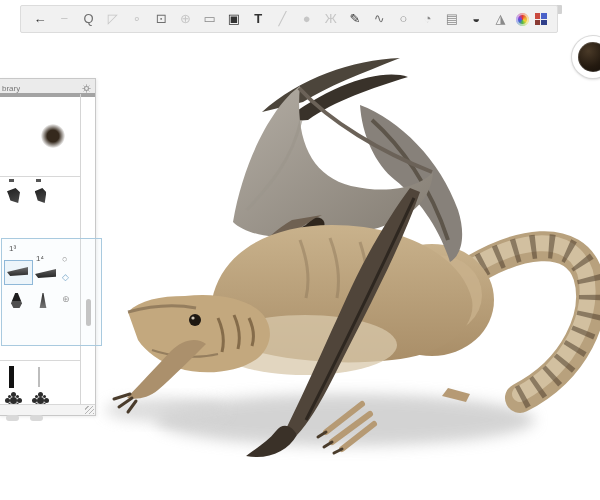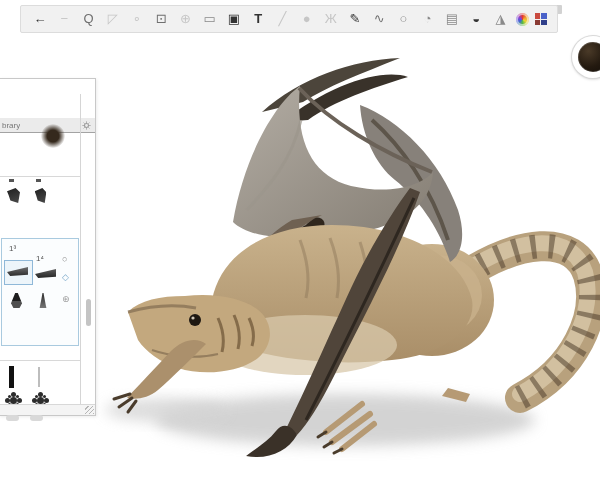--- a/index.html
+++ b/index.html
@@ -44,32 +44,32 @@
   }
   .swatch-inner{width:30px;height:30px;border-radius:50%;
     background:radial-gradient(circle at 35% 30%, #4a3a28 0%, #241a10 55%, #120d07 100%);
     box-shadow:inset 0 0 0 1px rgba(255,255,255,.15);}
   
   .panel{
     position:absolute;left:-1px;top:78px;width:97px;height:338px;z-index:4;
     background:#ffffff;border:1px solid #c8c8c8;box-sizing:border-box;
     box-shadow:1px 1px 3px rgba(0,0,0,.08);
   }
-  .panel-titlebar{height:14px;background:#ebebeb;border-bottom:1px solid #a3a3a3;
-    display:flex;align-items:center;justify-content:space-between;padding:0 4px 0 2px;margin-top:39px;}
+  .panel-titlebar{height:14px;background:#ebebeb;border-bottom:4px solid #a3a3a3;
+    display:flex;align-items:flex-end;justify-content:space-between;padding:0 4px 0 2px;}
   .panel-title{font-size:8px;color:#777;white-space:nowrap;overflow:hidden;}
   .panel-body{position:absolute;left:0;top:15px;right:0;bottom:11px;}
   .list-col{position:absolute;left:0;top:0;width:80px;bottom:0;border-right:1px solid #d5d5d5;}
   .preview-dot{position:absolute;left:41px;top:30px;width:24px;height:24px;border-radius:50%;
     background:radial-gradient(circle,#35291d 0%,#35291d 35%,rgba(53,41,29,0) 72%);}
   .hdiv{position:absolute;left:0;width:80px;height:1px;background:#d8d8d8;}
   .tickmark{position:absolute;width:5px;height:3px;background:#555;}
   .flag{position:absolute;width:13px;height:15px;background:linear-gradient(160deg,#1f1f1f,#4a4a4a);
     clip-path:polygon(0 22%,66% 0,100% 28%,86% 100%,26% 84%,12% 46%);}
-  .bluebox{position:absolute;left:1px;top:144px;width:78px;height:108px;
+  .bluebox{position:absolute;left:1px;top:144px;width:101px;height:108px;
     border:1px solid #a9cadf;box-sizing:border-box;background:rgba(220,236,246,.10);}
   .sizelabel{position:absolute;font-size:8px;color:#555;}
   .selbox{position:absolute;left:2px;top:21px;width:27px;height:23px;
     border:1px solid #8fb8d8;background:rgba(176,210,235,.18);}
   .wedge{position:absolute;width:21px;height:9px;
     background:linear-gradient(180deg,#6e6e6e,#2c2c2c);
     clip-path:polygon(0 55%,100% 0,100% 85%,15% 100%);}
   .minicircle{position:absolute;font-size:9px;color:#8a8a8a;line-height:9px;}
   .minidiamond{position:absolute;font-size:9px;color:#79a8c9;line-height:9px;}
   .miniscatter{position:absolute;font-size:9px;color:#9a9a9a;line-height:9px;}

